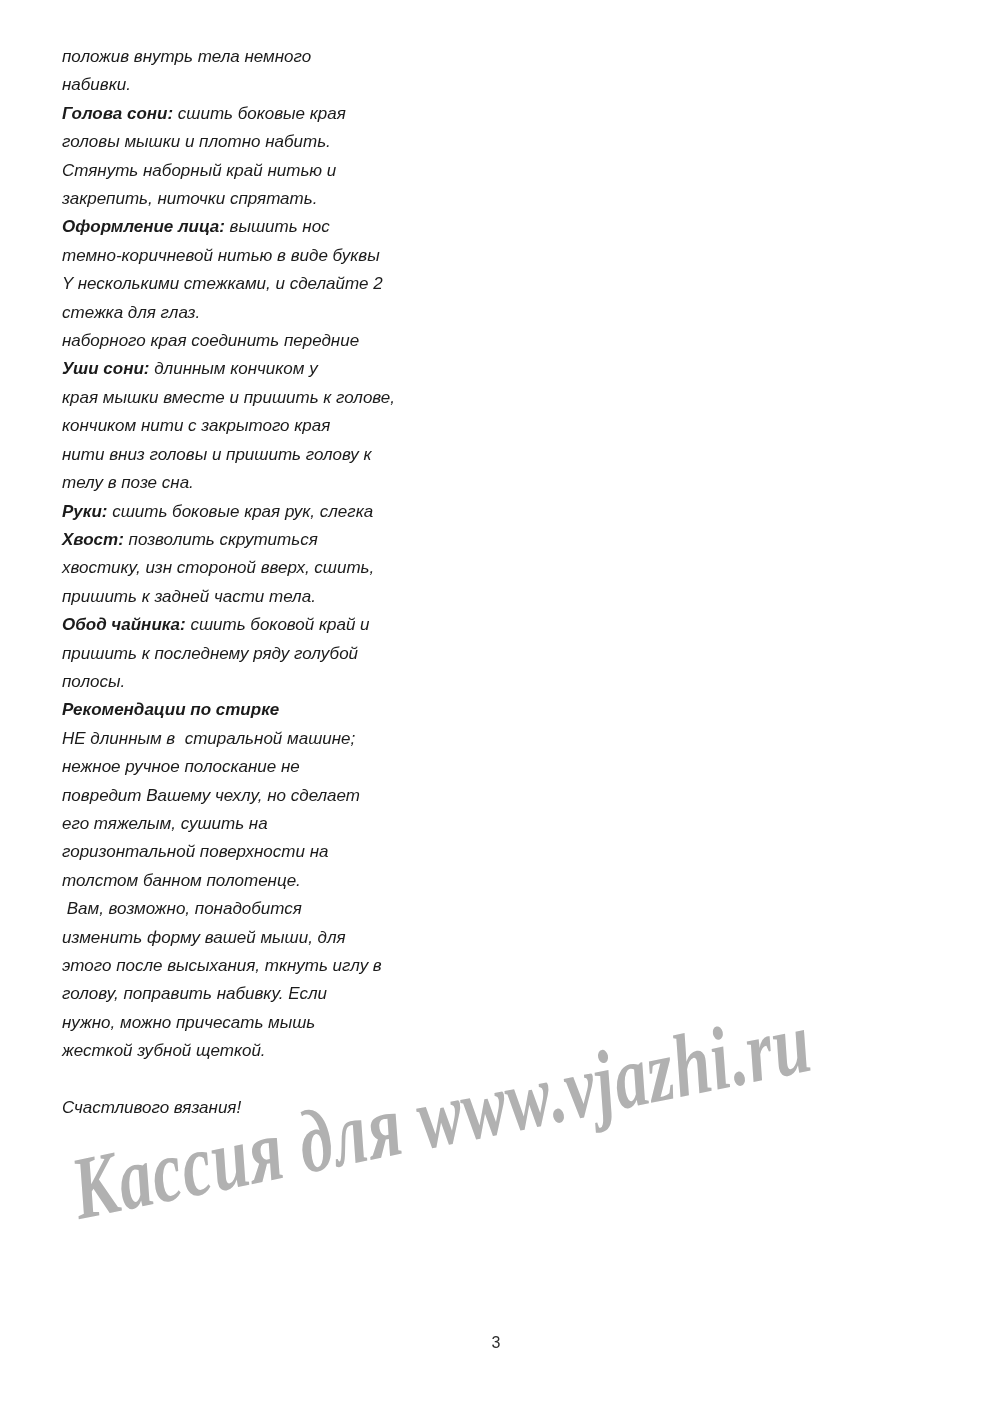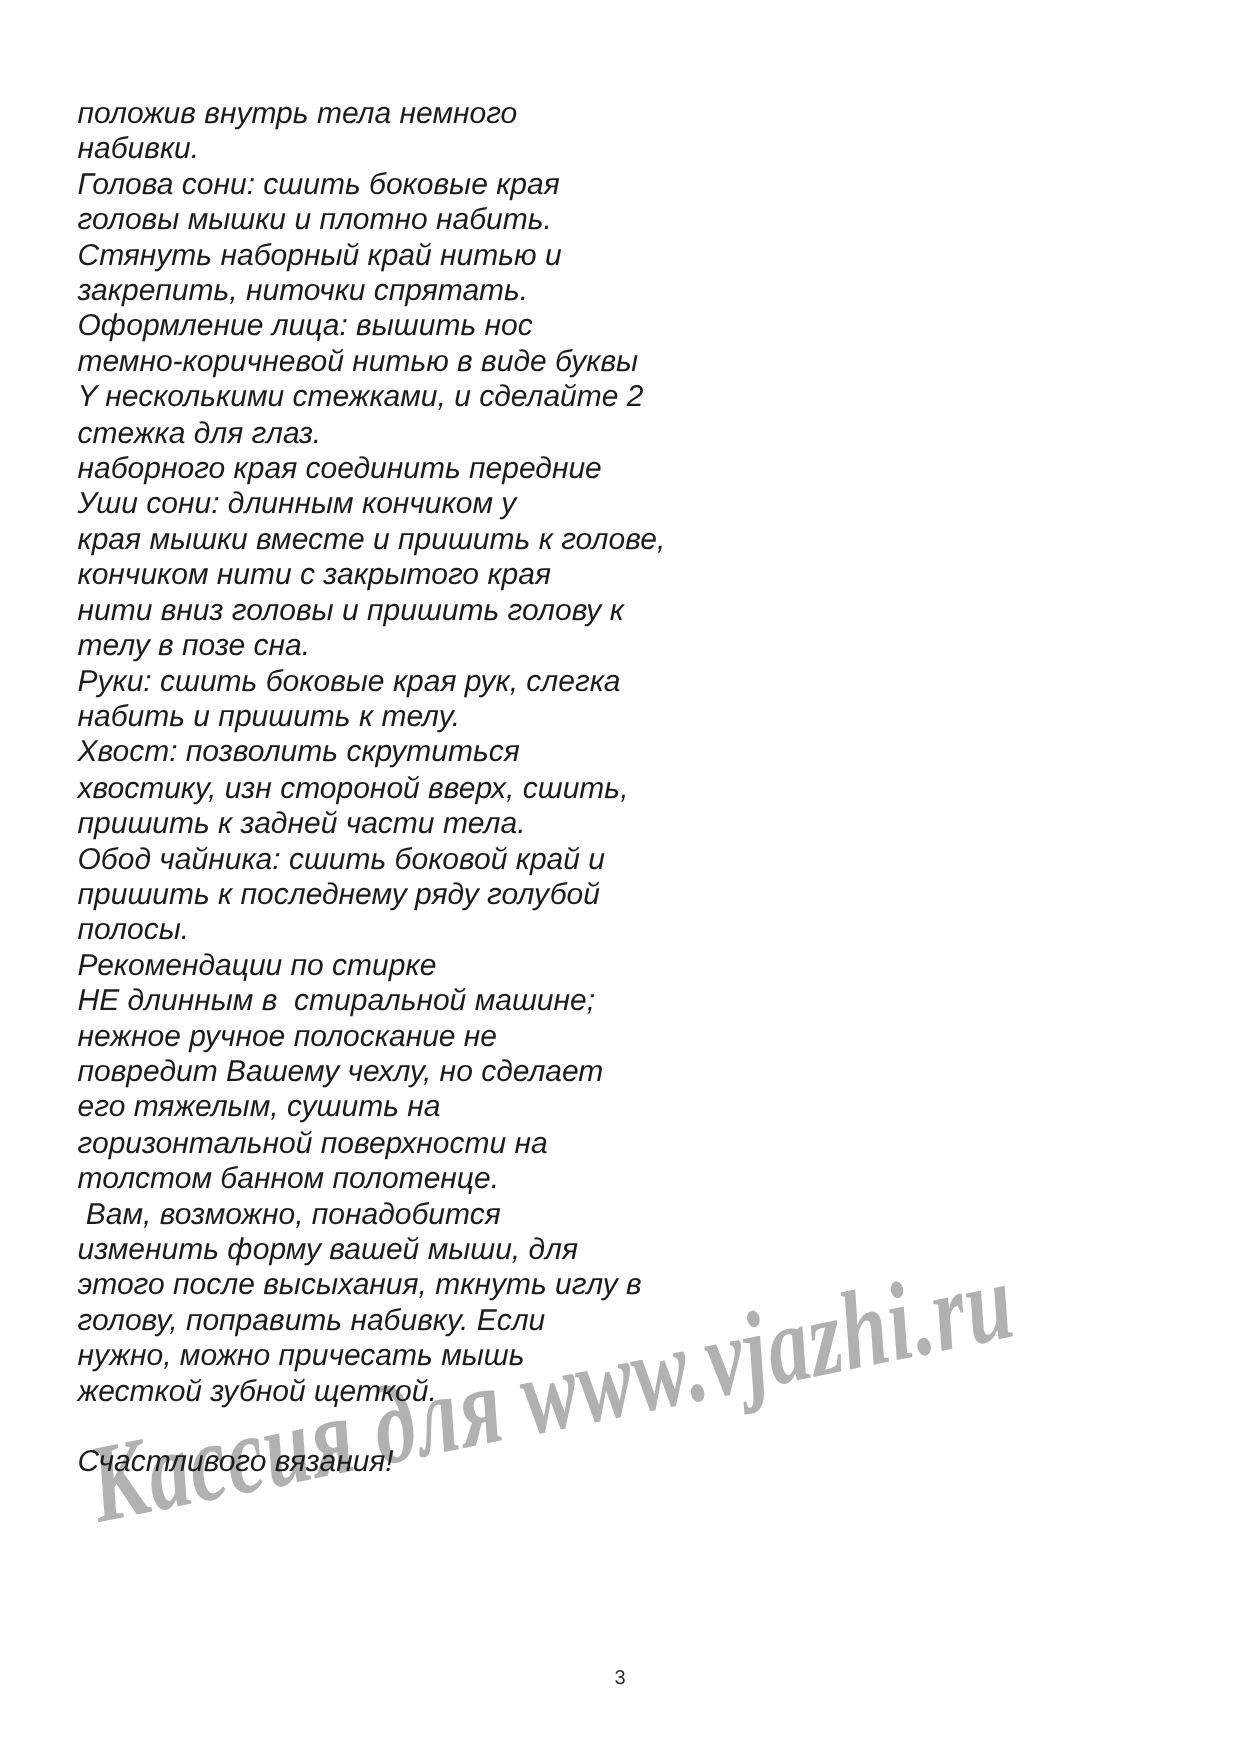--- a/index.html
+++ b/index.html
@@ -33,33 +33,33 @@
     white-space: nowrap;
     transform: rotate(-11.5deg) scaleY(1.35);
     transform-origin: 0 100%;
     letter-spacing: 1px;
     user-select: none;
     pointer-events: none;
   }
   .text-block {
     position: absolute;
     left: 62px;
-    top: 77px;
+    top: 43px;
     z-index: 1;
     font-style: italic;
-    font-size: 24px;
+    font-size: 17px;
     line-height: 28.4px;
     color: var(--text-color, #1b1b1b);
   }
   .text-block .line {
     white-space: pre;
     min-height: 28.4px;
   }
   .text-block .seg.bold {
-    font-weight: 400;
+    font-weight: 700;
   }
   .page-number {
     position: absolute;
     left: 0;
     right: 0;
     top: 1333px;
     z-index: 1;
     text-align: center;
     font-style: normal;
     font-size: 16px;
@@ -85,21 +85,20 @@
       <div class="line"><span class="seg">темно-коричневой нитью в виде буквы</span></div>
       <div class="line"><span class="seg">Y несколькими стежками, и сделайте 2</span></div>
       <div class="line"><span class="seg">стежка для глаз.</span></div>
       <div class="line"><span class="seg">наборного края соединить передние</span></div>
       <div class="line"><span class="seg bold">Уши сони:</span><span class="seg"> длинным кончиком у</span></div>
       <div class="line"><span class="seg">края мышки вместе и пришить к голове,</span></div>
       <div class="line"><span class="seg">кончиком нити с закрытого края</span></div>
       <div class="line"><span class="seg">нити вниз головы и пришить голову к</span></div>
       <div class="line"><span class="seg">телу в позе сна.</span></div>
       <div class="line"><span class="seg bold">Руки:</span><span class="seg"> сшить боковые края рук, слегка</span></div>
-      <div class="line"><span class="seg">набить и пришить к телу.</span></div>
       <div class="line"><span class="seg bold">Хвост:</span><span class="seg"> позволить скрутиться</span></div>
       <div class="line"><span class="seg">хвостику, изн стороной вверх, сшить,</span></div>
       <div class="line"><span class="seg">пришить к задней части тела.</span></div>
       <div class="line"><span class="seg bold">Обод чайника:</span><span class="seg"> сшить боковой край и</span></div>
       <div class="line"><span class="seg">пришить к последнему ряду голубой</span></div>
       <div class="line"><span class="seg">полосы.</span></div>
       <div class="line"><span class="seg bold">Рекомендации по стирке</span></div>
       <div class="line"><span class="seg">НЕ длинным в  стиральной машине;</span></div>
       <div class="line"><span class="seg">нежное ручное полоскание не</span></div>
       <div class="line"><span class="seg">повредит Вашему чехлу, но сделает</span></div>

